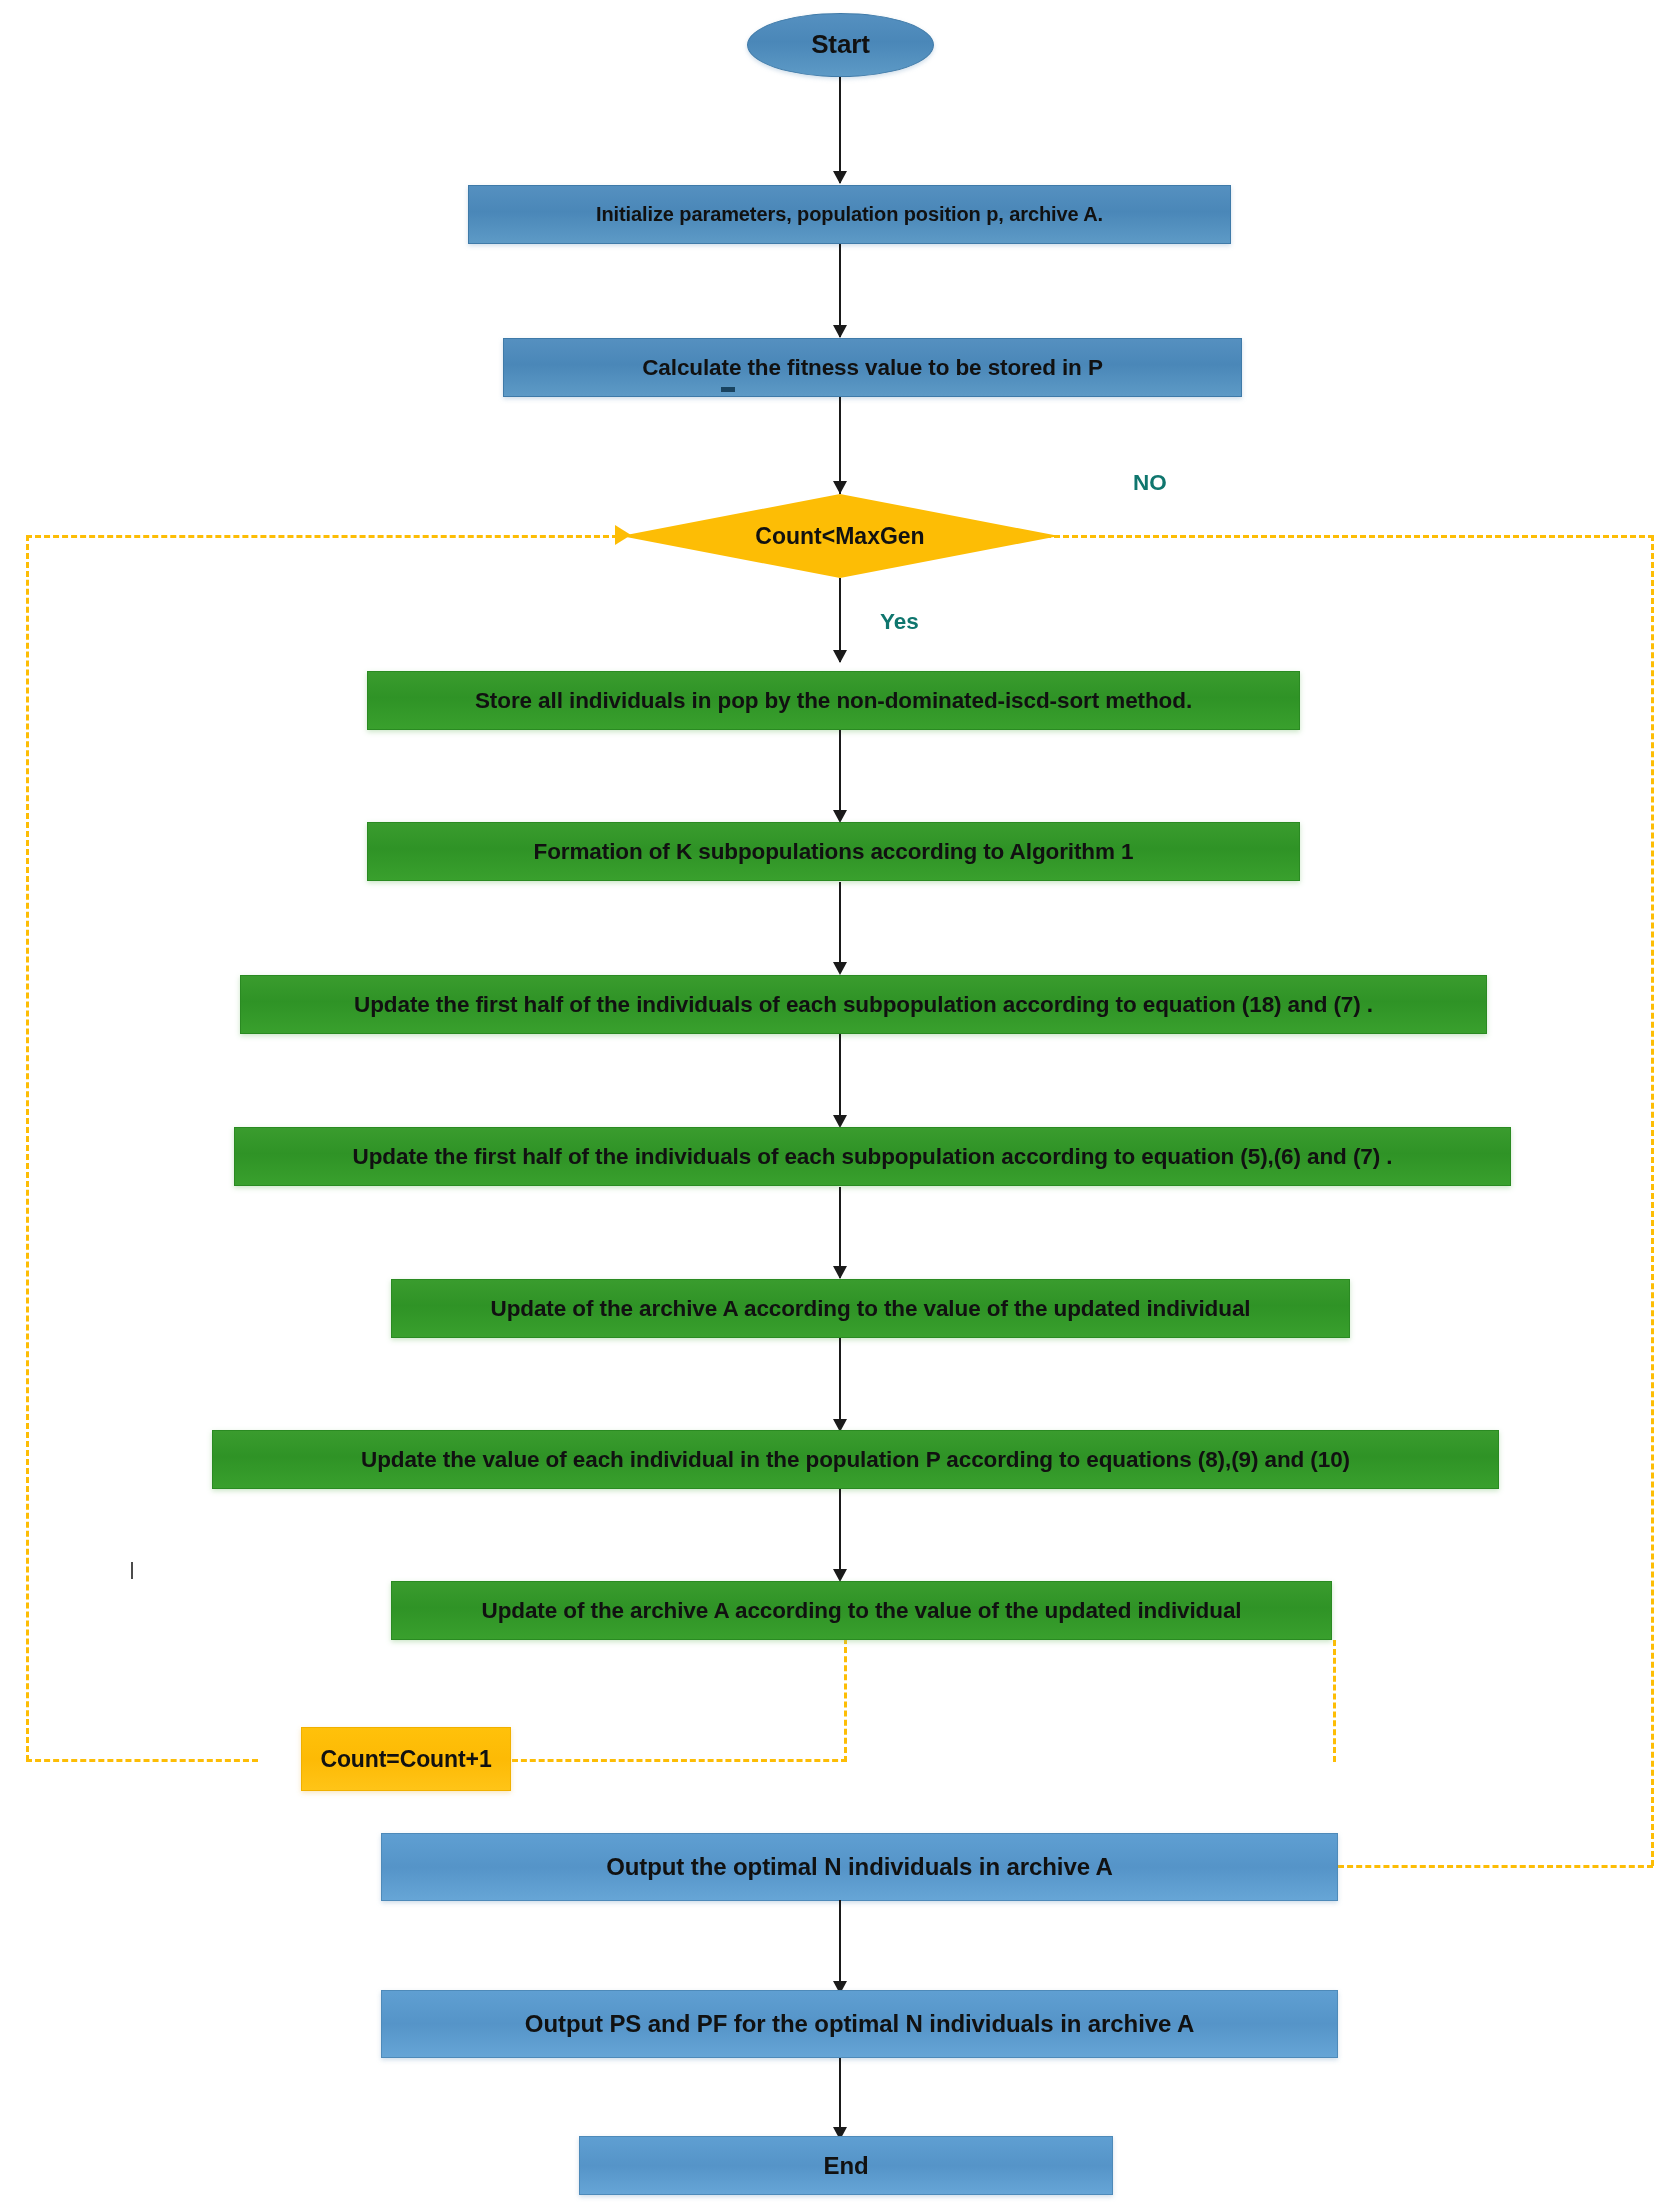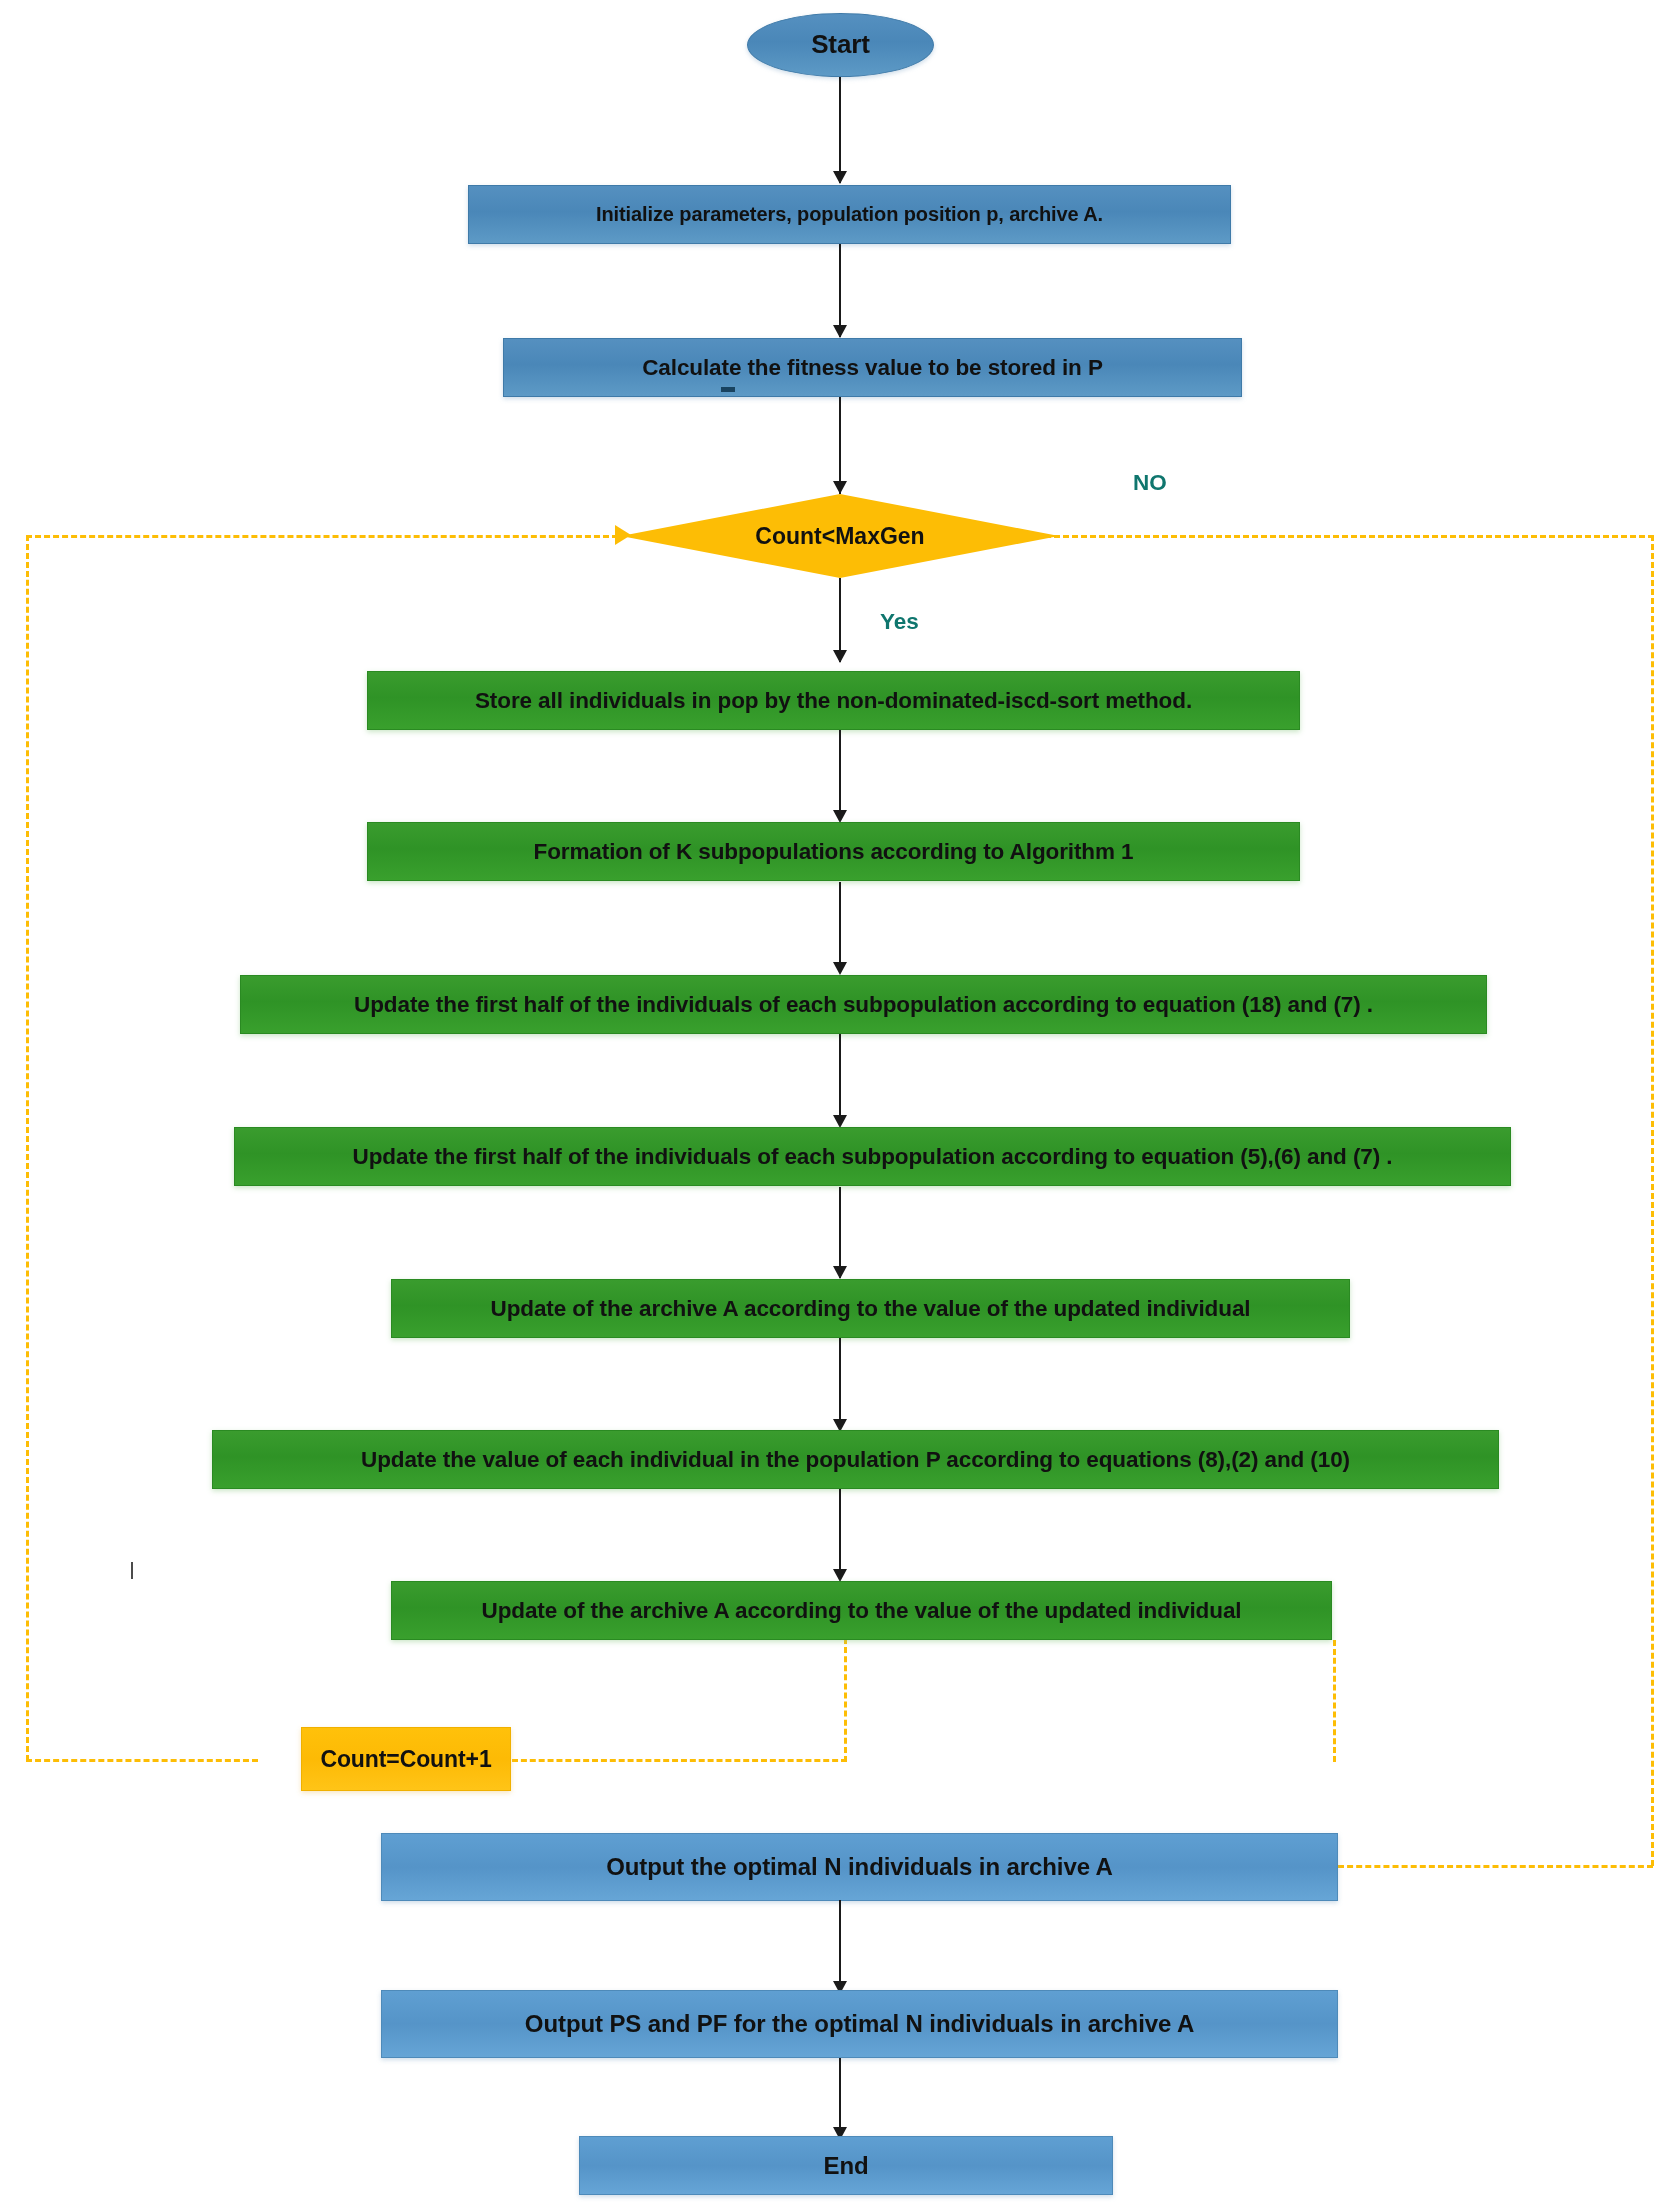--- a/index.html
+++ b/index.html
@@ -204,21 +204,21 @@
   <div class="arrowhead" style="left:833px; top:1266px;"></div>
 
   <div class="node green" style="left:391px; top:1279px; width:959px; height:59px; font-size:22.5px;">
     <span>Update of the archive A according to the value of the updated individual</span>
   </div>
 
   <div class="vline" style="left:839px; top:1338px; height:91px;"></div>
   <div class="arrowhead" style="left:833px; top:1419px;"></div>
 
   <div class="node green" style="left:212px; top:1430px; width:1287px; height:59px; font-size:22.5px;">
-    <span>Update the value of each individual in the population P according to equations (8),(2) and (10)</span>
+    <span>Update the value of each individual in the population P according to equations (8),(9) and (10)</span>
   </div>
 
   <div class="vline" style="left:839px; top:1489px; height:91px;"></div>
   <div class="arrowhead" style="left:833px; top:1569px;"></div>
 
   <div class="node green" style="left:391px; top:1581px; width:941px; height:59px; font-size:22.5px;">
     <span>Update of the archive A according to the value of the updated individual</span>
   </div>
 
   <div class="tick-artifact" style="left:131px; top:1562px;"></div>

